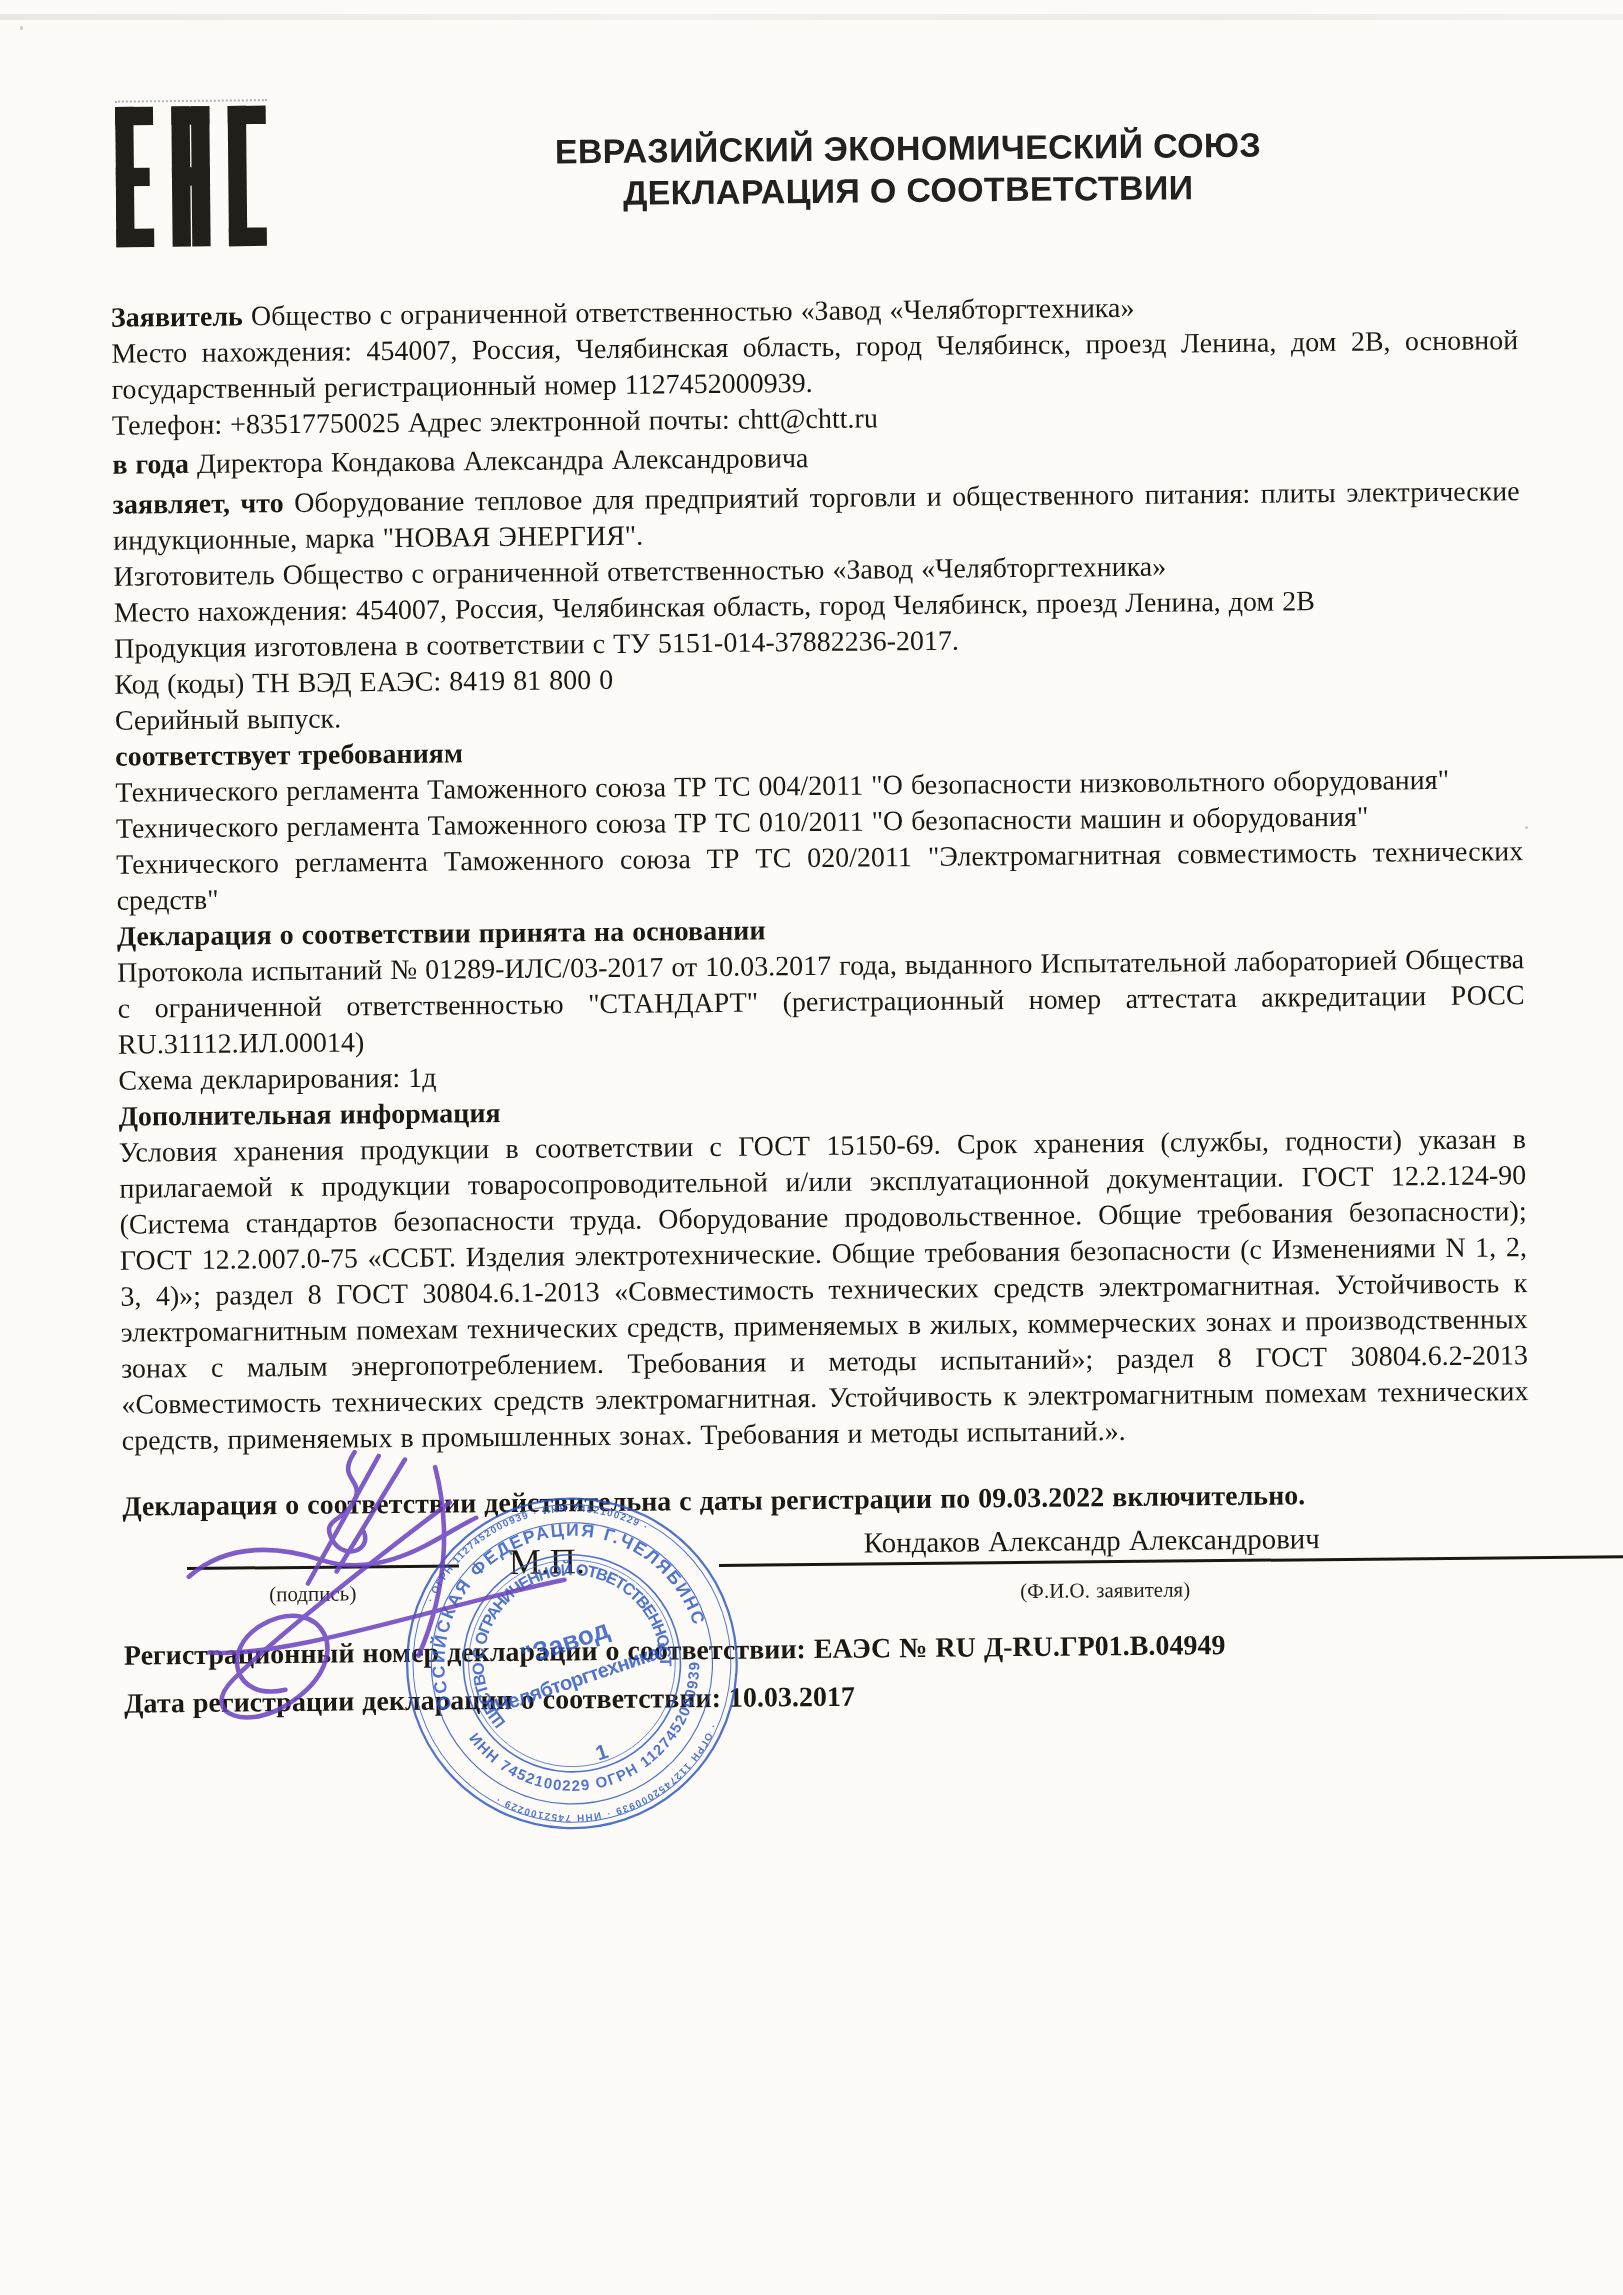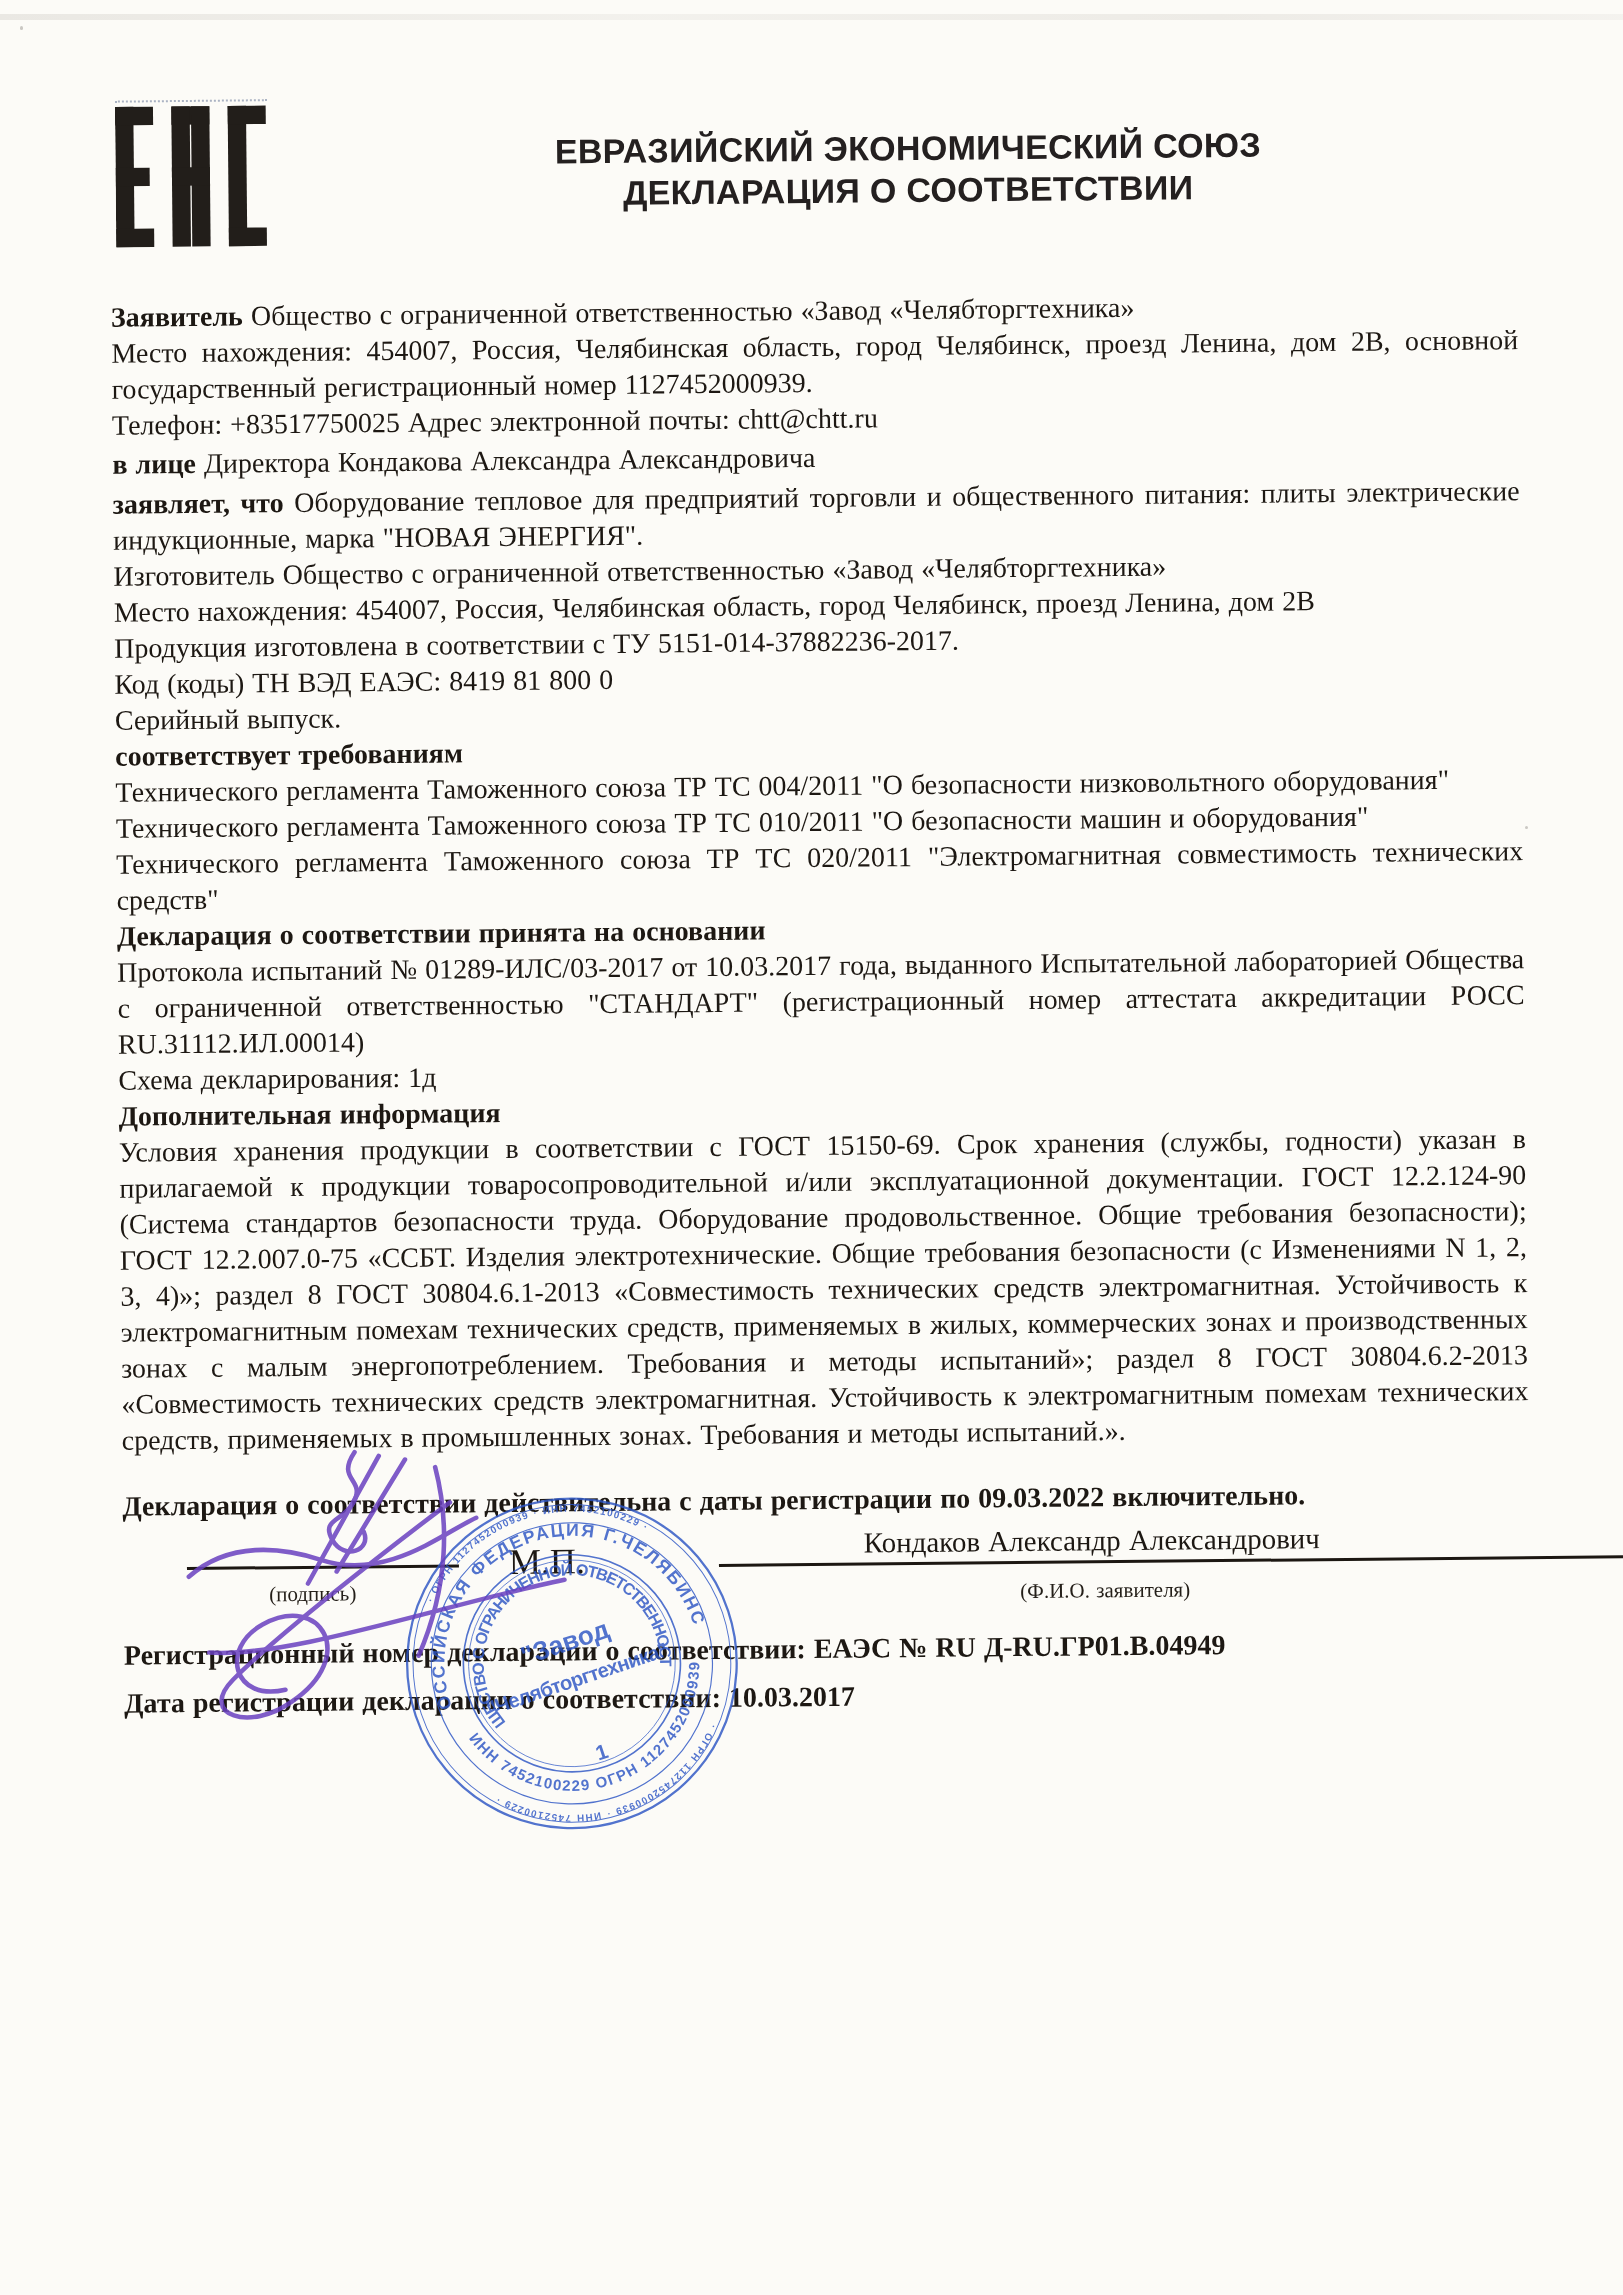--- a/index.html
+++ b/index.html
@@ -79,21 +79,21 @@
 
     <div class="title">
       <div>ЕВРАЗИЙСКИЙ ЭКОНОМИЧЕСКИЙ СОЮЗ</div>
       <div>ДЕКЛАРАЦИЯ О СООТВЕТСТВИИ</div>
     </div>
 
     <div class="content">
       <p class="nojust"><span class="b">Заявитель</span><span> Общество с ограниченной ответственностью «Завод «Челябторгтехника»</span></p>
       <p><span class="b"></span><span>Место нахождения: 454007, Россия, Челябинская область, город Челябинск, проезд Ленина, дом 2В, основной государственный регистрационный номер 1127452000939.</span></p>
       <p class="nojust"><span class="b"></span><span>Телефон: +83517750025 Адрес электронной почты: chtt@chtt.ru</span></p>
-      <p class="nojust gap-sm"><span class="b">в лице</span><span> Директора Кондакова Александра Александровича</span></p>
+      <p class="nojust gap-sm"><span class="b">в года</span><span> Директора Кондакова Александра Александровича</span></p>
       <p class="gap-sm"><span class="b">заявляет, что</span><span> Оборудование тепловое для предприятий торговли и общественного питания: плиты электрические индукционные, марка "НОВАЯ ЭНЕРГИЯ".</span></p>
       <p class="nojust"><span class="b"></span><span>Изготовитель Общество с ограниченной ответственностью «Завод «Челябторгтехника»</span></p>
       <p class="nojust"><span class="b"></span><span>Место нахождения: 454007, Россия, Челябинская область, город Челябинск, проезд Ленина, дом 2В</span></p>
       <p class="nojust"><span class="b"></span><span>Продукция изготовлена в соответствии с ТУ  5151-014-37882236-2017.</span></p>
       <p class="nojust"><span class="b"></span><span>Код (коды) ТН ВЭД ЕАЭС: 8419 81 800 0</span></p>
       <p class="nojust"><span class="b"></span><span>Серийный выпуск.</span></p>
       <p class="nojust"><span class="b">соответствует требованиям</span><span></span></p>
       <p><span class="b"></span><span>Технического регламента Таможенного союза ТР ТС 004/2011 "О безопасности низковольтного оборудования"</span></p>
       <p class="nojust"><span class="b"></span><span>Технического регламента Таможенного союза ТР ТС 010/2011 "О безопасности машин и оборудования"</span></p>
       <p><span class="b"></span><span>Технического регламента Таможенного союза ТР ТС 020/2011 "Электромагнитная совместимость технических средств"</span></p>

